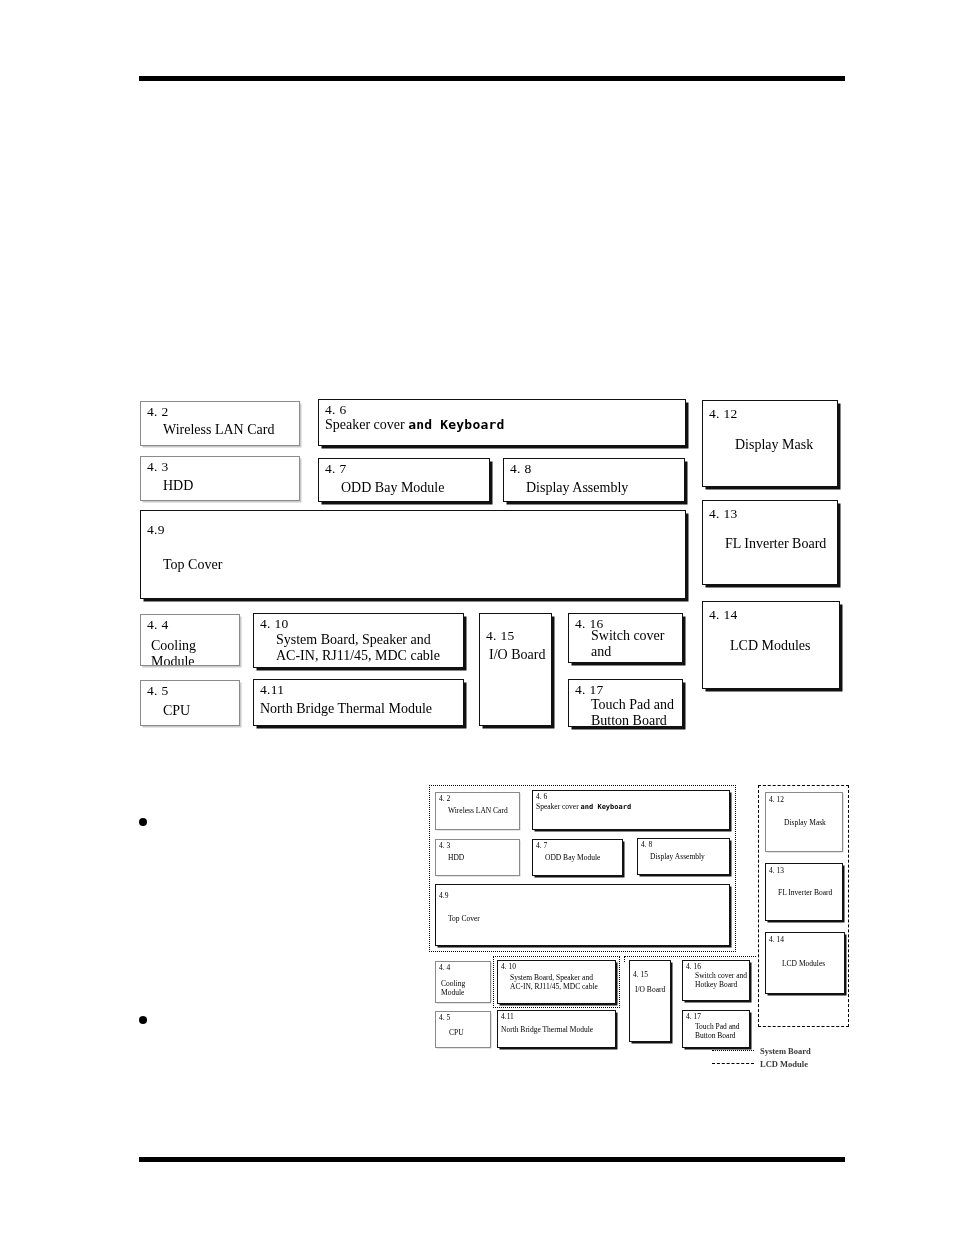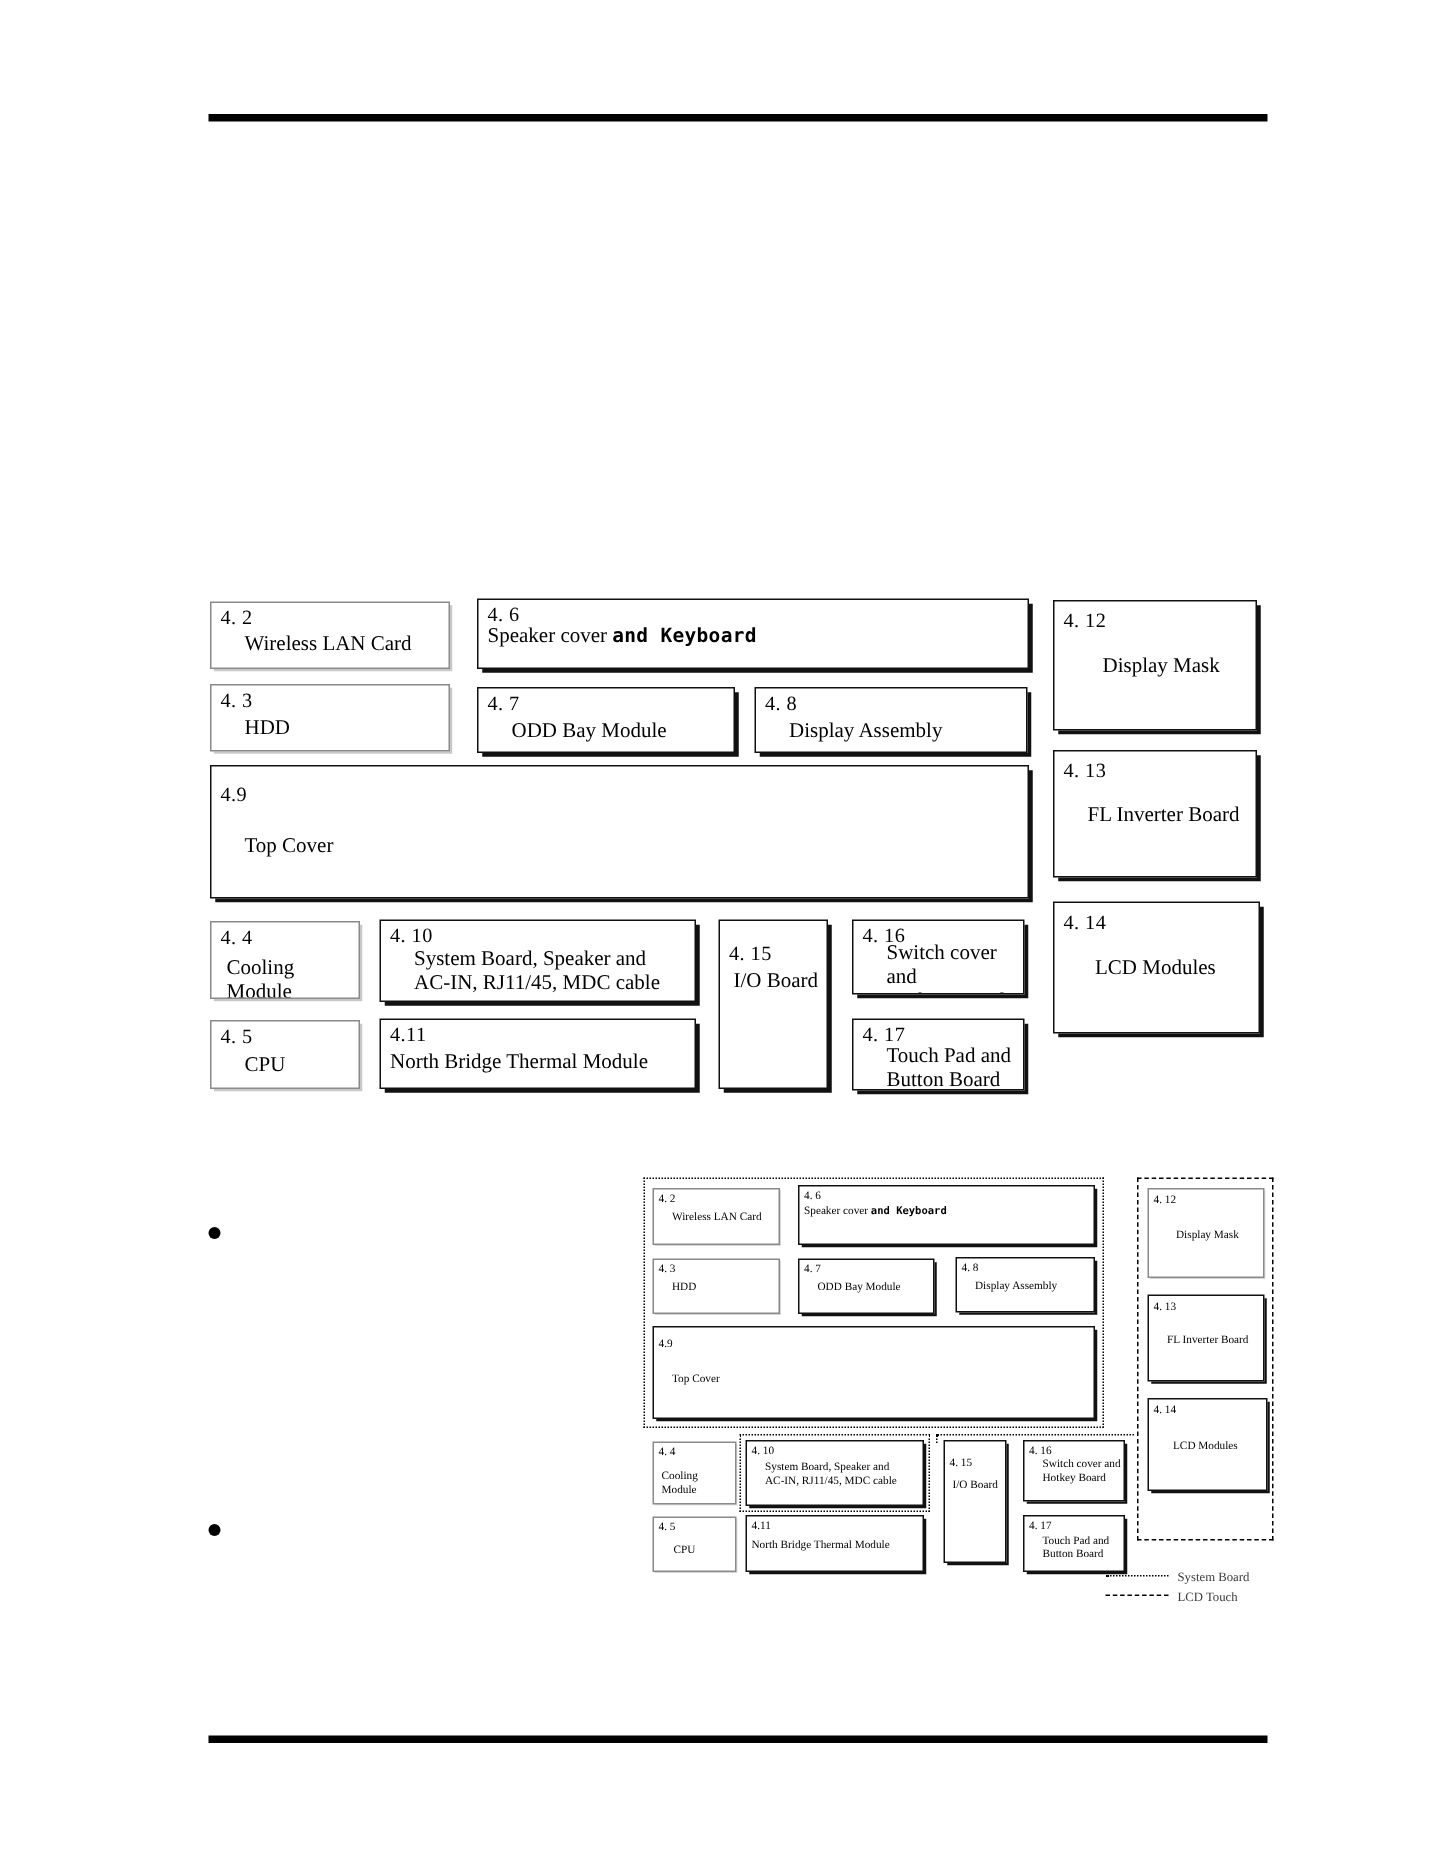--- a/index.html
+++ b/index.html
@@ -241,25 +241,26 @@
   #grp-sys-main { left:2px;  top:5px;   width:307px; height:167px; }
   #grp-sys-10   { left:66px; top:176px; width:127px; height:52px; }
   #grp-sys-1516 { left:197px;top:176px; width:132px; height:6px;
                   border-bottom:none; border-left:1.4px dotted #000;
                   border-right:none; border-top:1.4px dotted #000; }
   #grp-lcd      { left:331px;top:5px;   width:91px;  height:242px; }
 
   
   #legend {
     position: absolute;
-    left: 737px;
+    left: 712px;
     top: 1044px;
     width: 105px;
     font-size: 8px;
     line-height: 12px;
+    font-weight: bold;
   }
   .lg-row {
     display: flex;
     align-items: center;
     height: 13px;
   }
   .lg-swatch {
     width: 42px;
     height: 0;
     margin-right: 6px;
@@ -461,15 +462,15 @@
 
 </div>
 
 <div id="legend">
   <div class="lg-row">
     <span class="lg-swatch dotted"></span>
     <span class="lg-text">System Board</span>
   </div>
   <div class="lg-row">
     <span class="lg-swatch dashdot"></span>
-    <span class="lg-text">LCD Touch</span>
+    <span class="lg-text">LCD Module</span>
   </div>
 </div>
 
 </body></html>

